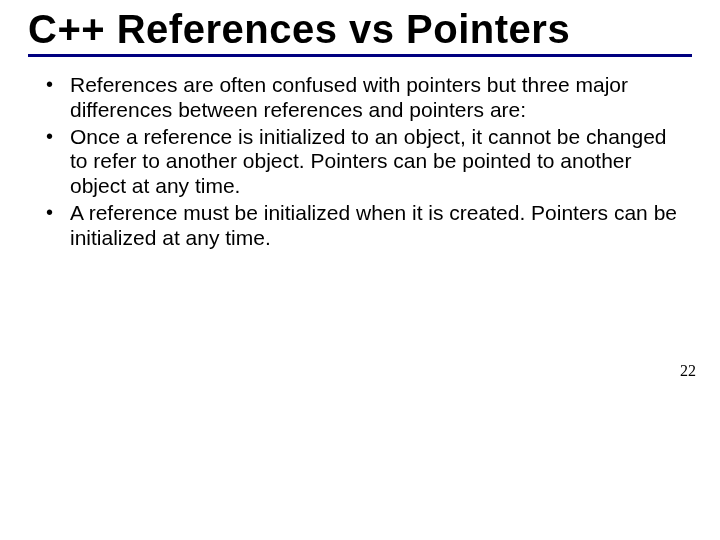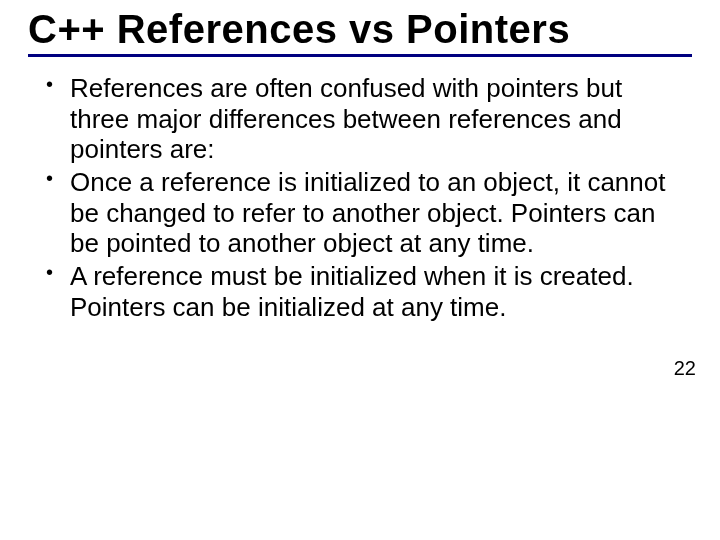--- a/index.html
+++ b/index.html
@@ -32,38 +32,38 @@
     margin: 0 0 16px 0;
     width: 100%;
   }
   ul.bullets {
     list-style: none;
     margin: 0;
     padding: 0 8px 0 24px;
   }
   ul.bullets li {
     position: relative;
-    font-size: 26px;
+    font-size: 21px;
     line-height: 1.18;
     margin: 0 0 2px 0;
     padding-left: 18px;
   }
   ul.bullets li::before {
     content: "•";
     position: absolute;
     left: -6px;
     top: 0;
     font-size: 20px;
   }
   .pagenum {
     position: absolute;
     right: 24px;
     bottom: 16px;
-    font-size: 20px;
-    font-family: Liberation Sans, sans-serif;
+    font-size: 16px;
+    font-family: Liberation Serif, serif;
   }
 </style>
 </head>
 <body>
 
 <div class="slide">
   <h1 class="title">C++ References vs Pointers</h1>
   <hr class="title-rule">
   <ul class="bullets">
     <li>References are often confused with pointers but three major differences between references and pointers are:</li>

